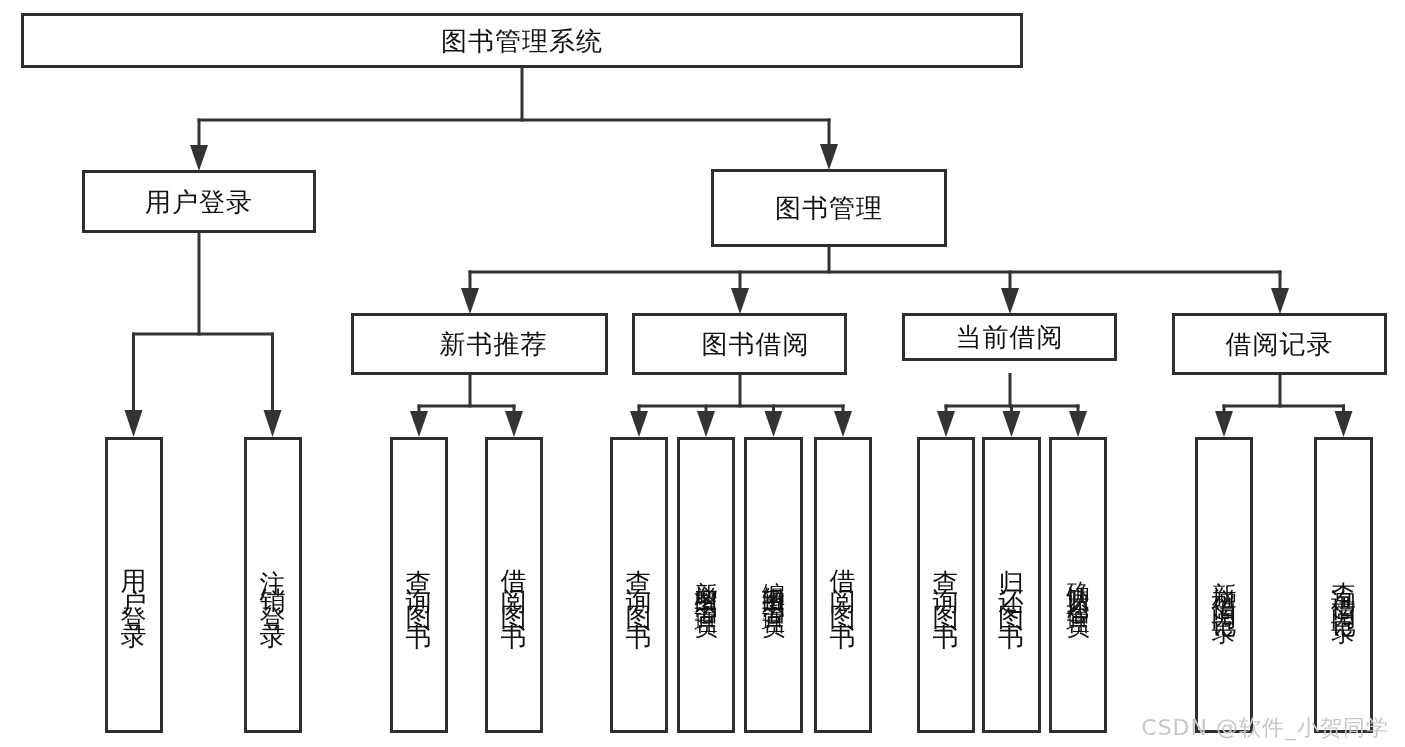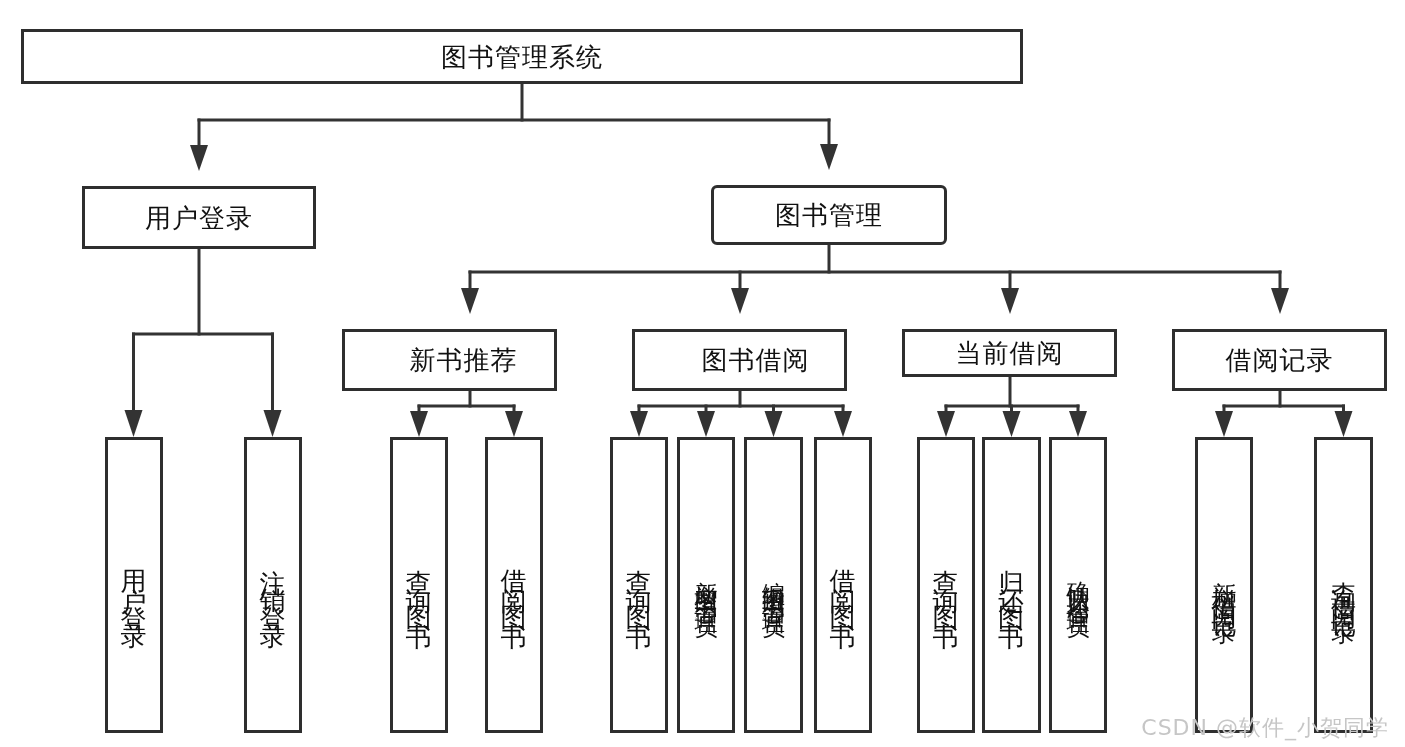--- a/index.html
+++ b/index.html
@@ -12,21 +12,21 @@
   *{margin:0;padding:0;box-sizing:border-box;}
   html,body{width:1405px;height:747px;background:var(--background);
     font-family:"DejaVu Sans","Liberation Sans",sans-serif;overflow:hidden;}
   .stage{position:relative;width:1405px;height:747px;background:var(--background);}
   svg.connectors{position:absolute;left:0;top:0;width:1405px;height:747px;}
   svg.connectors line{stroke:var(--line);stroke-width:3;}
   svg.connectors polygon{fill:var(--line);}
   .box{
     position:absolute;border:3px solid var(--box-border);background:#fff;
     display:flex;align-items:center;justify-content:center;
-    color:var(--text);font-size:26px;letter-spacing:1px;line-height:1;margin-top:16px;
+    color:var(--text);font-size:26px;letter-spacing:1px;line-height:1;
   }
   .vbox{
     position:absolute;border:3px solid var(--box-border);background:#fff;
     display:flex;align-items:center;justify-content:center;color:var(--text);
   }
   .vbox span{
     writing-mode:vertical-rl;text-orientation:mixed;line-height:1;display:block;
   }
   .len4 span{font-size:26px;letter-spacing:18px;}
   .len6 span{font-size:25px;letter-spacing:8px;}
@@ -103,25 +103,25 @@
     <polygon points="1334.5,411 1352.5,411 1343.5,437"></polygon>
   </svg>
 
   <div class="box" style="left:21px;top:13px;width:1002px;height:55px;">
     <span>图书管理系统</span>
   </div>
 
   <div class="box" style="left:82px;top:170px;width:234px;height:63px;">
     <span>用户登录</span>
   </div>
-  <div class="box" style="left:711px;top:169px;width:236px;height:60px;border-radius:6px;">
+  <div class="box" style="left:711px;top:169px;width:236px;height:78px;">
     <span>图书管理</span>
   </div>
 
-  <div class="box" style="left:342px;top:313px;width:215px;height:62px;padding-left:28px;">
+  <div class="box" style="left:351px;top:313px;width:257px;height:62px;padding-left:28px;">
     <span>新书推荐</span>
   </div>
   <div class="box" style="left:632px;top:313px;width:215px;height:62px;padding-left:32px;">
     <span>图书借阅</span>
   </div>
   <div class="box" style="left:902px;top:313px;width:215px;height:48px;">
     <span>当前借阅</span>
   </div>
   <div class="box" style="left:1172px;top:313px;width:215px;height:62px;">
     <span>借阅记录</span>

